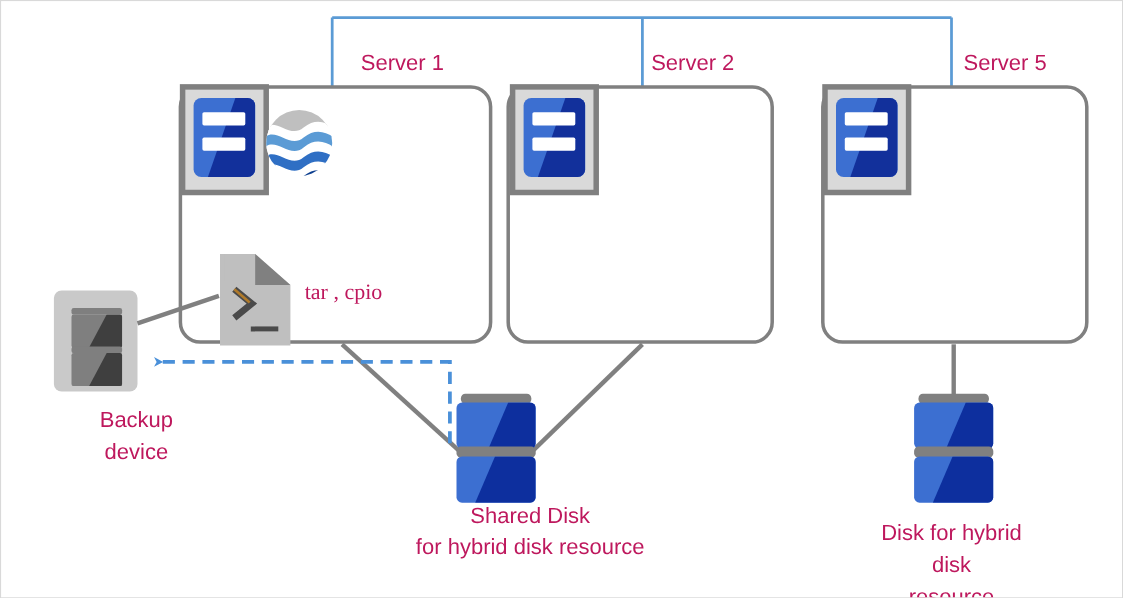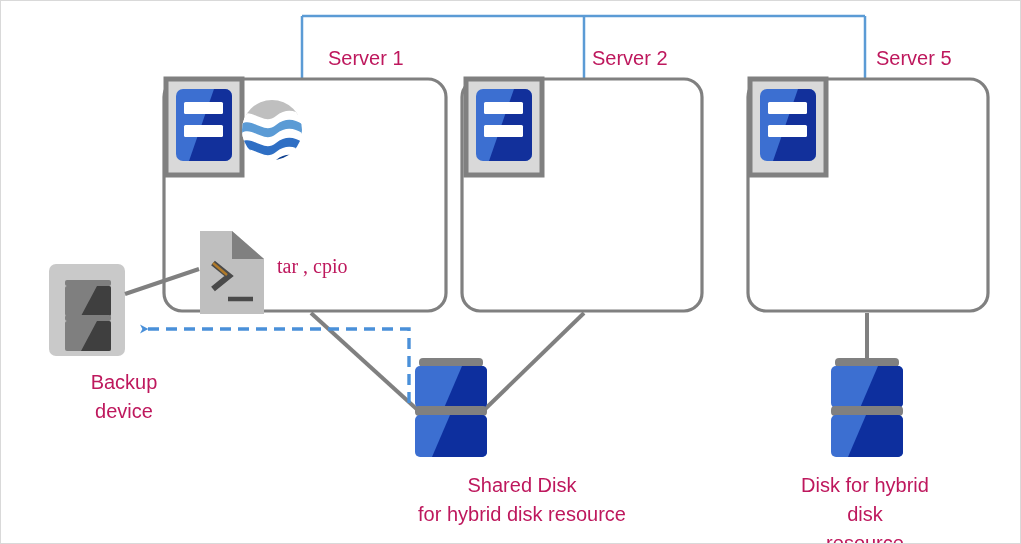--- a/index.html
+++ b/index.html
@@ -218,19 +218,19 @@
   <div class="lbl lbl-left" style="left:591px; top:44px;">Server 2</div>
 
   <div class="lbl lbl-left" style="left:875px; top:44px;">Server 5</div>
 
 
   <div class="lbl lbl-left" style="left:276px; top:252px;font-family:Liberation Serif, serif;">tar , cpio</div>
 
   <div class="lbl lbl-center multiline" style="left:86px; top:367px; line-height:29px;margin-left:37px;">Backup
 device</div>
 
-  <div class="lbl lbl-center multiline" style="left:481px; top:470px; line-height:29px;margin-left:40px;">Shared Disk
+  <div class="lbl lbl-center multiline" style="left:481px; top:454px; line-height:29px;">Shared Disk
 for hybrid disk resource</div>
 
   <div class="lbl lbl-center multiline" style="left:864px; top:470px; line-height:29px;">Disk for hybrid disk
 resource</div>
 
 </div>
 
 </body></html>

